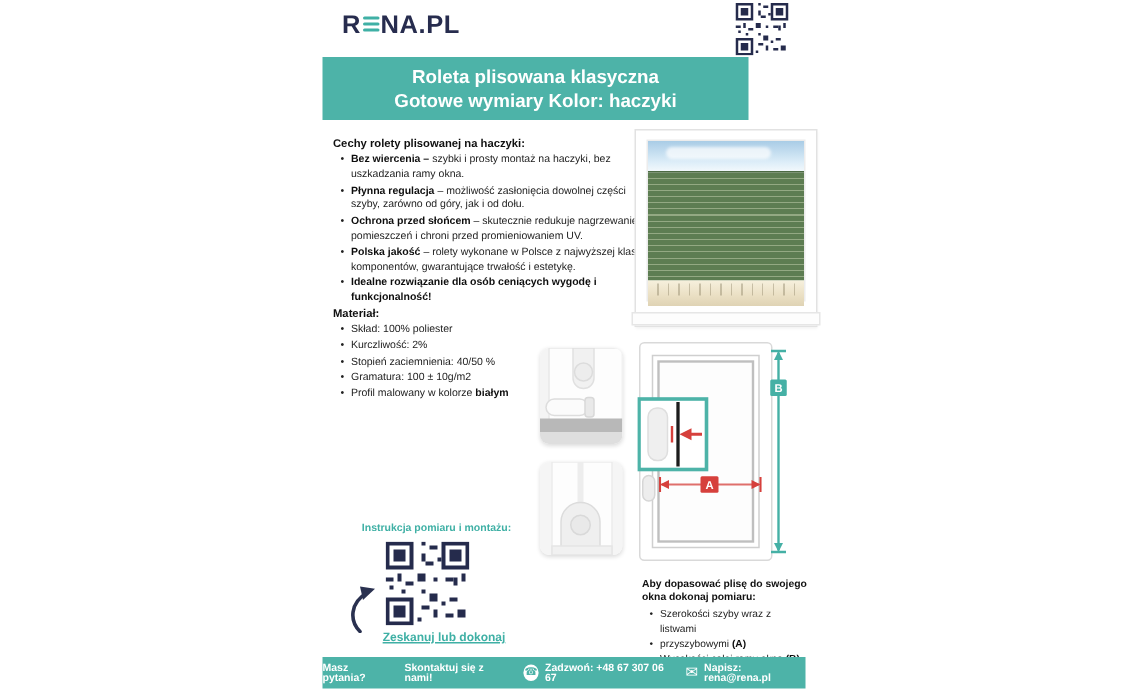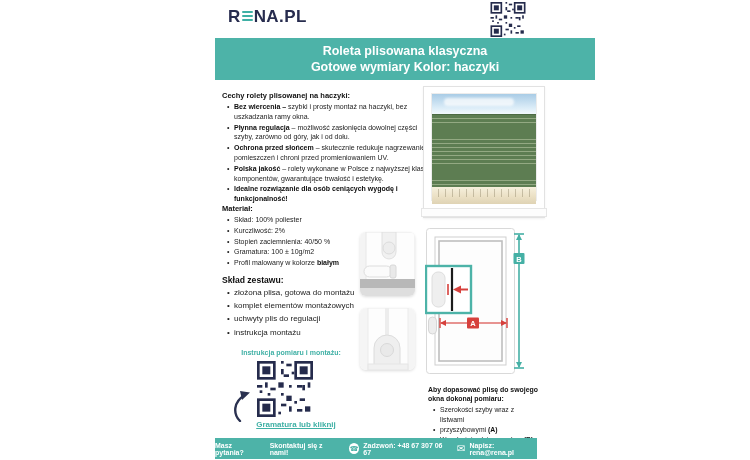--- a/index.html
+++ b/index.html
@@ -12,21 +12,21 @@
   
   .logo{position:absolute;left:13px;top:7px;font-size:17px;font-weight:bold;color:#272c4e;letter-spacing:.4px;display:flex;align-items:center;}
   .logo-e{display:inline-block;width:11px;height:12px;margin:0 1px 0 1px;}
   .logo-e i{display:block;height:2.4px;background:#3fb0a5;margin-top:1.5px;border-radius:1px;}
   .logo-e i:first-child{margin-top:0;}
 
   .qr-top{position:absolute;left:275px;top:2px;width:36px;height:35px;}
   .qr-bottom{position:absolute;left:42px;top:361px;width:56px;height:56px;}
 
   
-  .banner{position:absolute;left:0;top:38px;width:380px;height:42px;background:#4db3a8;color:#fff;
+  .banner{position:absolute;left:0;top:38px;width:284px;height:42px;background:#4db3a8;color:#fff;
     text-align:center;font-weight:bold;font-size:12.5px;line-height:16px;box-sizing:border-box;padding-top:5px;}
 
   
   .sec{position:absolute;left:7px;width:213px;}
   .sec-h{font-size:7.5px;font-weight:bold;color:#101010;margin:0 0 2px 0;}
   .blist{margin:0;padding:0 0 0 12px;list-style:none;}
   .blist li{position:relative;font-size:7px;line-height:9.8px;color:#222;margin-bottom:1px;}
   .blist li::before{content:"\2022";position:absolute;left:-7px;top:0;color:#222;}
   .features{top:91px;}
   .material{top:204px;}
@@ -156,39 +156,30 @@
     <div class="sec-h">Materiał:</div>
     <ul class="blist">
       <li>Skład: 100% poliester</li>
       <li>Kurczliwość: 2%</li>
       <li>Stopień zaciemnienia: 40/50 %</li>
       <li>Gramatura: 100 ± 10g/m2</li>
       <li><span>Profil malowany w kolorze </span><b>białym</b></li>
     </ul>
   </div>
 
-  <div class="sec kit">
-    <div class="sec-h">Skład zestawu:</div>
-    <ul class="blist">
-      <li>złożona plisa, gotowa do montażu</li>
-      <li>komplet elementów montażowych</li>
-      <li>uchwyty plis do regulacji</li>
-      <li>instrukcja montażu</li>
-    </ul>
-  </div>
 
   <div class="instr-h">Instrukcja pomiaru i montażu:</div>
   <svg class="qr-bottom">
       <use href="#qr" width="56" height="56"></use>
     </svg>
   <svg class="arrow" viewBox="0 0 28 34">
     <path d="M8 33 C 1 26, 1 14, 13 7" fill="none" stroke="#2a3150" stroke-width="2.4" stroke-linecap="round"></path>
     <path d="M8 3 L18 4.5 L10 12 Z" fill="#2a3150"></path>
   </svg>
-  <div class="scan-link">Gramatura  lub kliknij</div>
+  <div class="scan-link">Zeskanuj  lub dokonaj</div>
 
   <div class="pwin">
     <div class="pwin-inner">
       <div class="pw-sky"></div>
       <div class="pw-blind"></div>
       <div class="pw-land"></div>
     </div>
     <div class="pw-sill"></div>
   </div>
 

